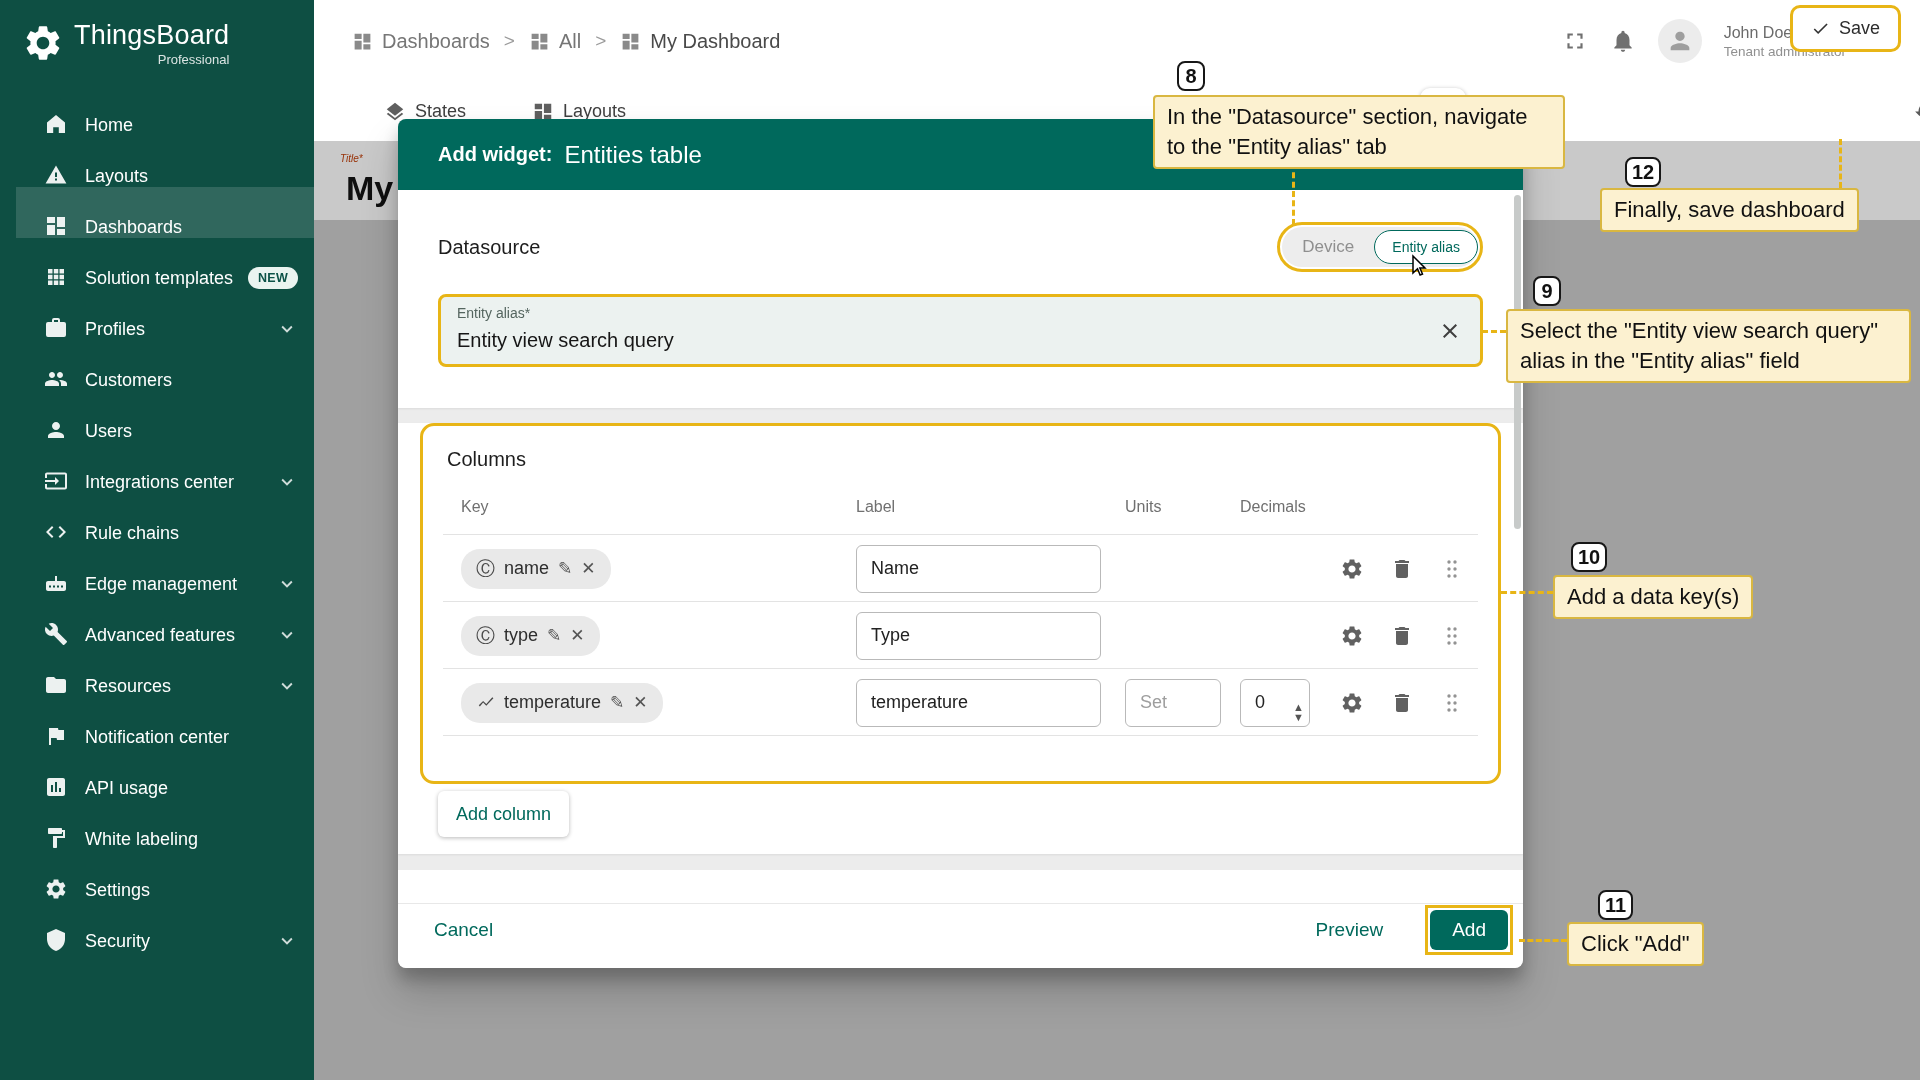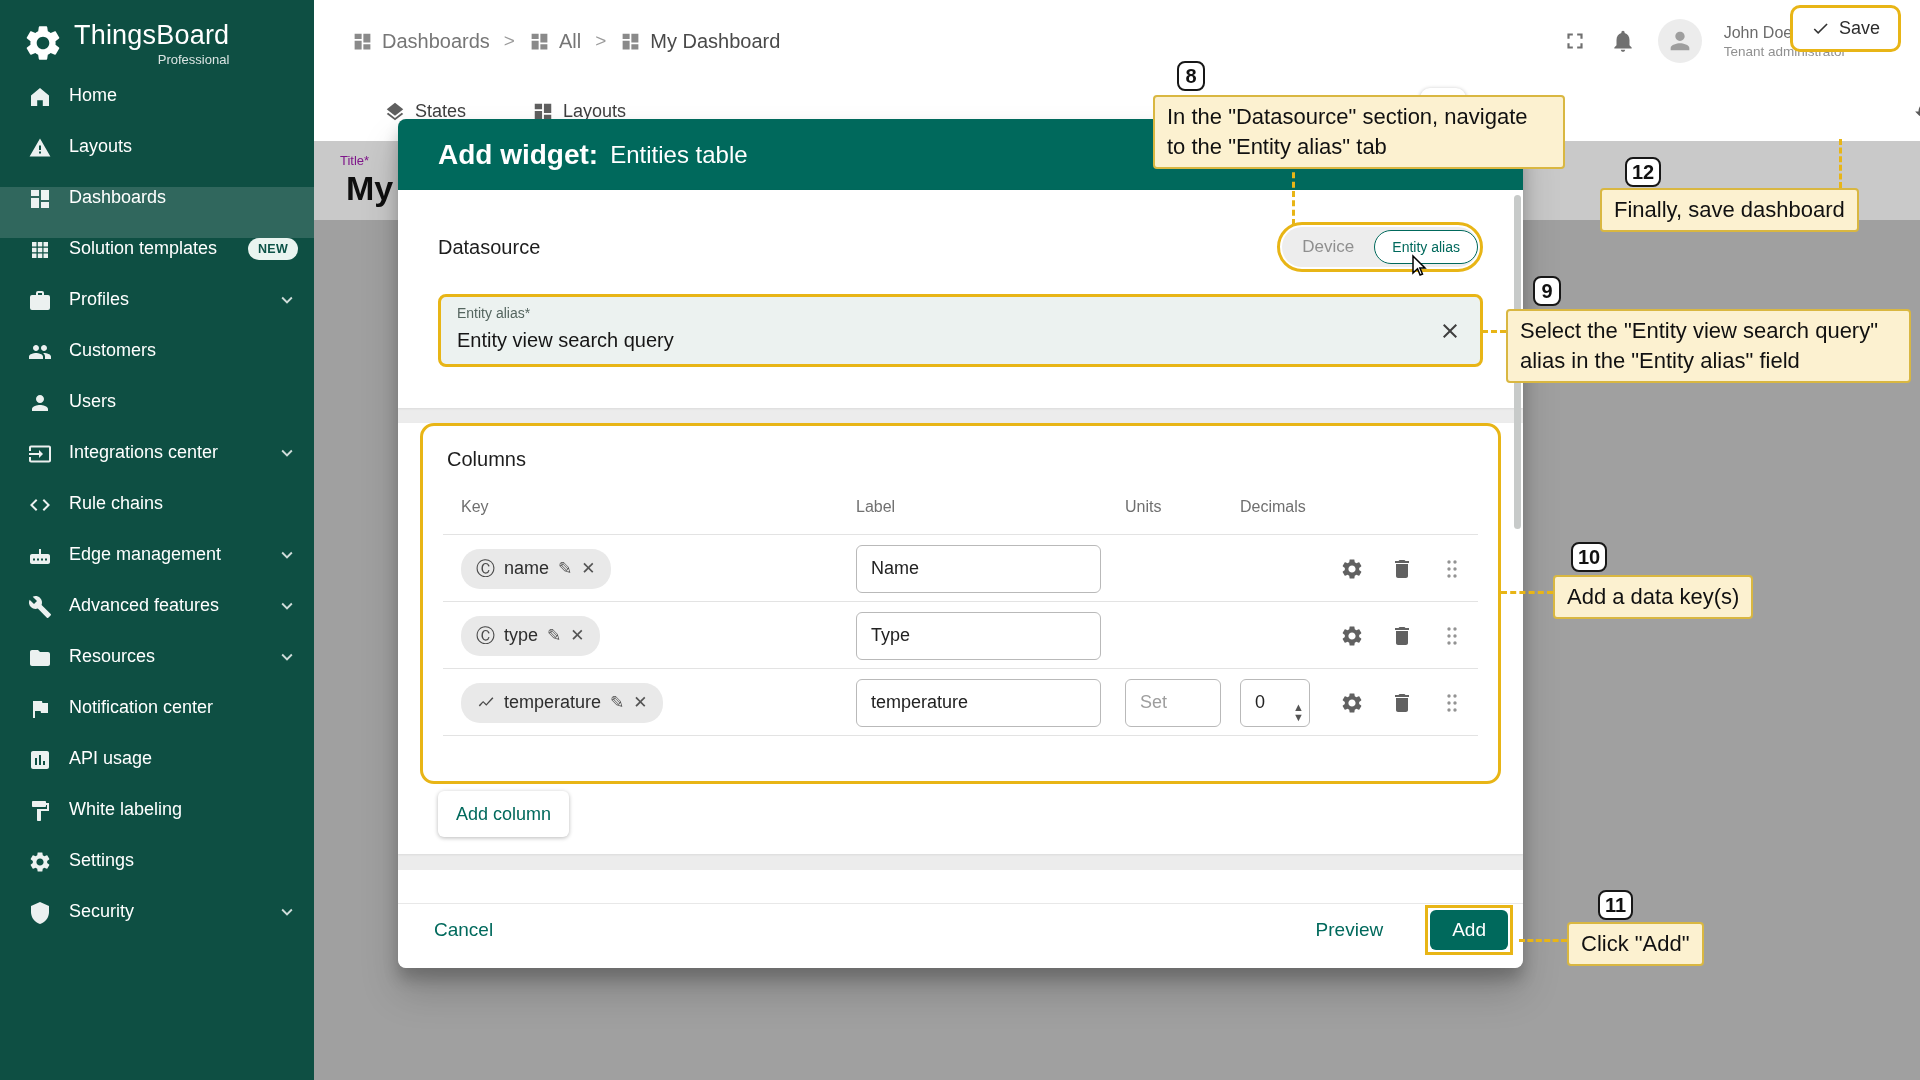--- a/index.html
+++ b/index.html
@@ -16,21 +16,21 @@
   svg { display:block; }
 
   
   .sidebar { position:absolute; left:0; top:0; width:314px; height:1080px; background:var(--sidebar); z-index:4; }
   .brand { display:flex; align-items:flex-start; padding:20px 18px 14px 22px; color:#fff; }
   .brand-logo { width:42px; height:42px; color:#fff; margin-top:2px; }
   .brand-text { margin-left:10px; }
   .brand-name { font-size:27px; font-weight:500; letter-spacing:.2px; }
   .brand-sub { font-size:13px; text-align:right; opacity:.85; margin-top:1px; }
   .nav { margin-top:4px; }
-  .nav-item { display:flex; align-items:flex-start; height:51px; padding:0 16px 0 28px; color:#fff; cursor:pointer; }
+  .nav-item { display:flex; align-items:flex-end; height:51px; padding:0 16px 0 28px; color:#fff; cursor:pointer;margin-left:16px; }
   .nav-item.active { background:rgba(255,255,255,.14); }
   .nav-ic { width:24px; height:24px; color:rgba(255,255,255,.92); flex:none; }
   .nav-label { margin-left:17px; font-size:18px; white-space:nowrap; }
   .nav-badge { margin-left:auto; background:#eaf4f0; color:#0d5348; font-size:12.5px; font-weight:bold; border-radius:12px; padding:4px 10px; letter-spacing:.3px; }
   .nav-chev { margin-left:auto; width:22px; height:22px; color:rgba(255,255,255,.8); }
 
   
   .topbar { position:absolute; left:314px; top:0; right:0; height:82px; background:#fff; display:flex; align-items:center; z-index:4; }
   .breadcrumb { display:flex; align-items:center; padding-left:38px; }
   .bc-item { display:flex; align-items:center; color:#767676; font-size:20px; font-weight:500; cursor:pointer; }
@@ -51,28 +51,28 @@
   .plus-btn { position:absolute; left:1106px; top:6px; width:46px; height:46px; background:#fff; border-radius:10px; box-shadow:0 1px 4px rgba(0,0,0,.3); display:flex; align-items:center; justify-content:center; color:var(--teal); cursor:pointer; }
   .plus-btn .i { width:26px; height:26px; }
   .hist-ic { position:absolute; left:1600px; top:16px; width:27px; height:27px; color:#5a5a5a; cursor:pointer; }
   .save-ring { position:absolute; left:1790px; top:5px; border:3px solid var(--gold); border-radius:10px; padding:2px; z-index:6; background:#fff; }
   .save-btn { display:flex; align-items:center; gap:9px; background:#fff; border:none; color:#2d2d2d; font-size:18px; font-weight:500; padding:8px 16px; border-radius:7px; cursor:pointer; font-family:inherit; }
   .save-btn .i { width:19px; height:19px; color:#333; }
 
   
   .content { position:absolute; left:314px; top:141px; right:0; bottom:0; background:#cbcbcb; z-index:1; }
   .title-strip { position:absolute; left:0; top:0; right:0; height:79px; background:#fff; }
-  .title-label { position:absolute; left:26px; top:12px; font-size:13px; color:#a21caf; }
+  .title-label { position:absolute; left:26px; top:12px; font-size:10px; color:#c2410c;font-style:italic; }
   .title-value { position:absolute; left:32px; top:28px; font-size:34px; font-weight:600; color:#141414; }
   .dim { position:absolute; left:314px; top:141px; right:0; bottom:0; background:rgba(0,0,0,.21); z-index:2; }
 
   
   .modal { position:absolute; left:398px; top:119px; width:1125px; height:849px; background:#ececec; border-radius:8px; box-shadow:0 11px 15px rgba(0,0,0,.2), 0 24px 38px rgba(0,0,0,.18); z-index:10; overflow:hidden; }
   .modal-header { position:absolute; top:0; left:0; right:0; height:71px; background:var(--teal); display:flex; align-items:center; padding:0 40px; color:#fff; }
-  .mh-bold { font-size:28px; font-weight:bold; }
+  .mh-bold { font-size:20px; font-weight:bold; }
   .mh-name { font-size:24px; margin-left:12px; }
   .sec { position:absolute; left:0; right:0; background:#fff; box-shadow:0 1px 2px rgba(0,0,0,.08); }
   .sec-datasource { top:71px; height:218px; }
   .ds-row { display:flex; justify-content:space-between; align-items:center; padding:32px 40px 0 40px; }
   .sec-label { font-size:20px; color:#1d1d1d; }
   .toggle-ring { border:3px solid var(--gold); border-radius:26px; padding:2px; }
   .toggle { display:flex; align-items:center; background:#ededed; border-radius:22px; height:40px; }
   .tg-device { padding:0 20px; color:#8f8f8f; font-size:17px; cursor:pointer; }
   .tg-alias { background:#fff; border:1.5px solid var(--teal); color:var(--teal); font-weight:500; font-size:14px; border-radius:20px; padding:8px 17px; cursor:pointer; }
   .alias-field { position:relative; margin:22px 40px 0 40px; height:73px; background:#ecf2f0; border:3px solid var(--gold); border-radius:8px; cursor:text; }

